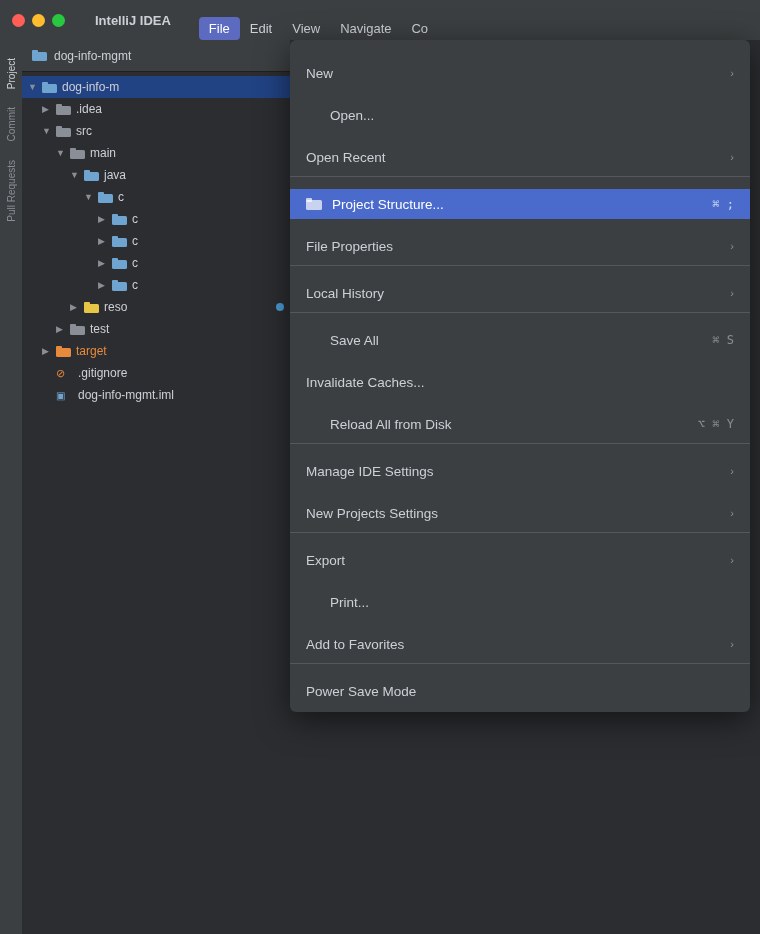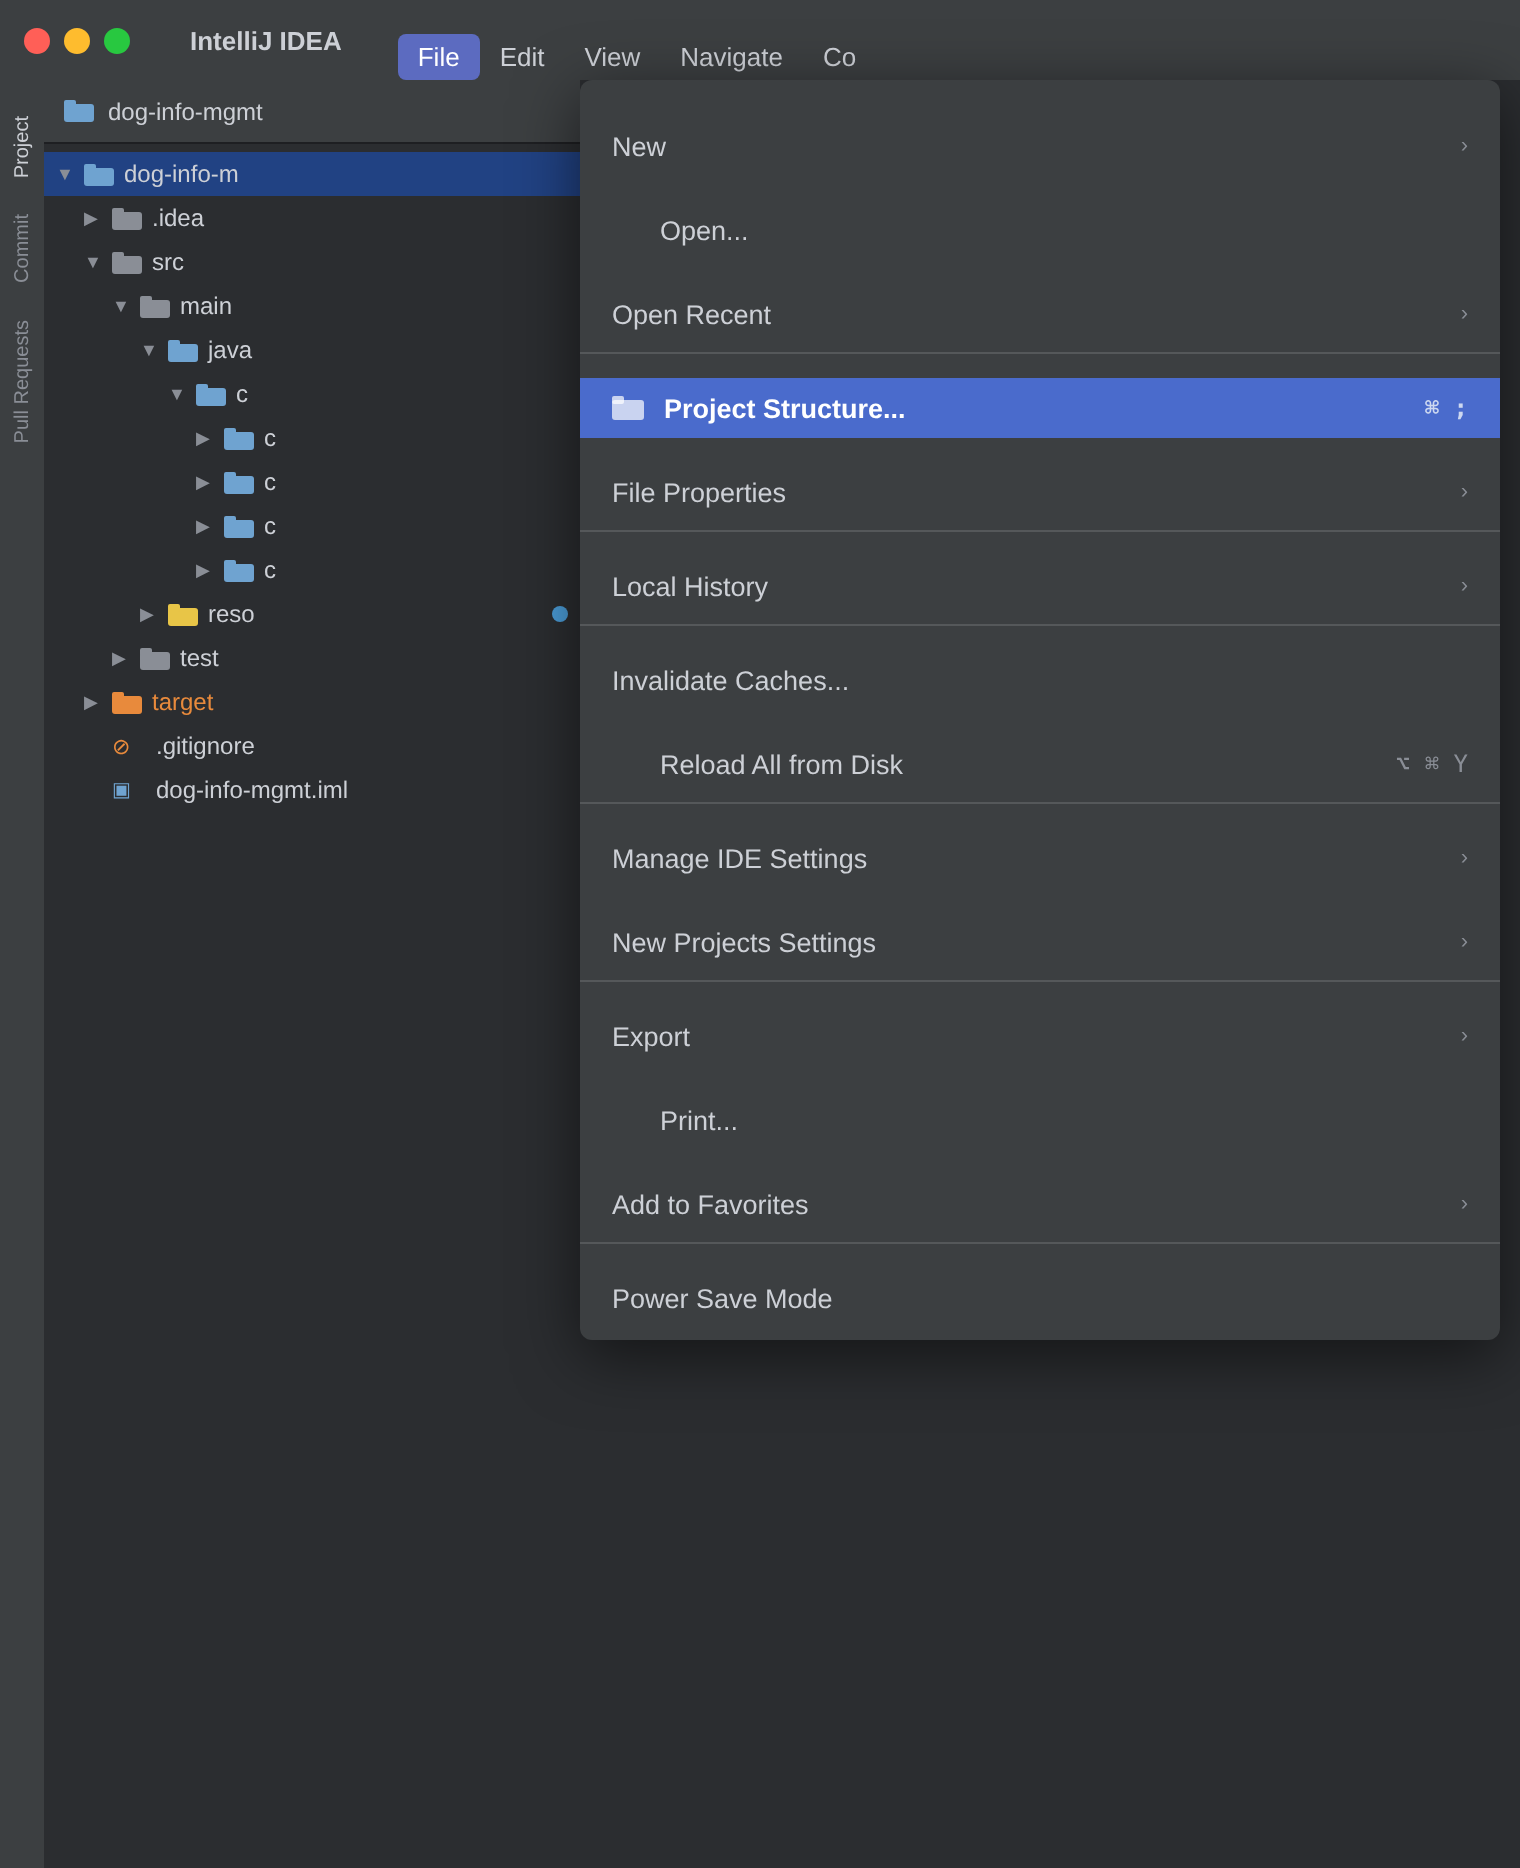--- a/index.html
+++ b/index.html
@@ -155,21 +155,20 @@
       align-items: center;
       height: 30px;
       padding: 0 16px;
       cursor: pointer;
       justify-content: space-between;
       margin-top: 12px;
     }
     .menu-item.highlighted {
       background: #4a6bcc;
       color: #fff;
-      font-weight: bold;
     }
     .menu-item-label {
       color: #cdd0d6;
       font-size: 13.5px;
     }
     .menu-item.highlighted .menu-item-label { color: #fff; }
     .menu-item-right {
       display: flex;
       align-items: center;
       gap: 6px;
@@ -422,20 +421,26 @@
 
     <div class="menu-separator"></div>
 
     <div class="menu-item">
       <span class="menu-item-label">Local History</span>
       <span class="chevron-right">›</span>
     </div>
 
     <div class="menu-separator"></div>
 
+    <div class="menu-item menu-item-indented">
+      <span class="menu-item-label">Save All</span>
+      <div class="menu-item-right">
+        <span class="kbd">⌘ S</span>
+      </div>
+    </div>
 
     <div class="menu-item">
       <span class="menu-item-label">Invalidate Caches...</span>
       <span></span>
     </div>
 
     <div class="menu-item menu-item-indented">
       <span class="menu-item-label">Reload All from Disk</span>
       <div class="menu-item-right">
         <span class="kbd">⌥ ⌘ Y</span>

